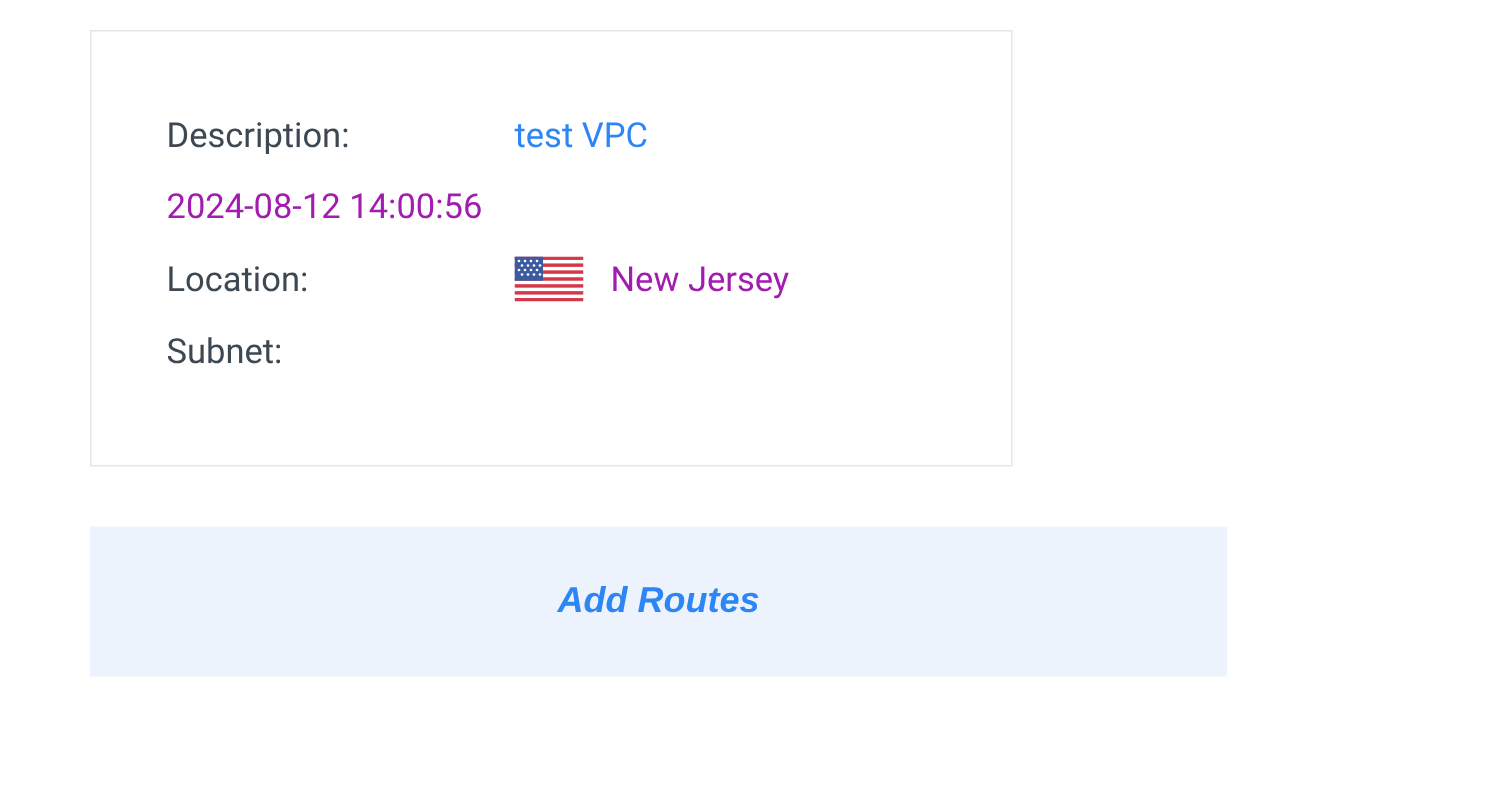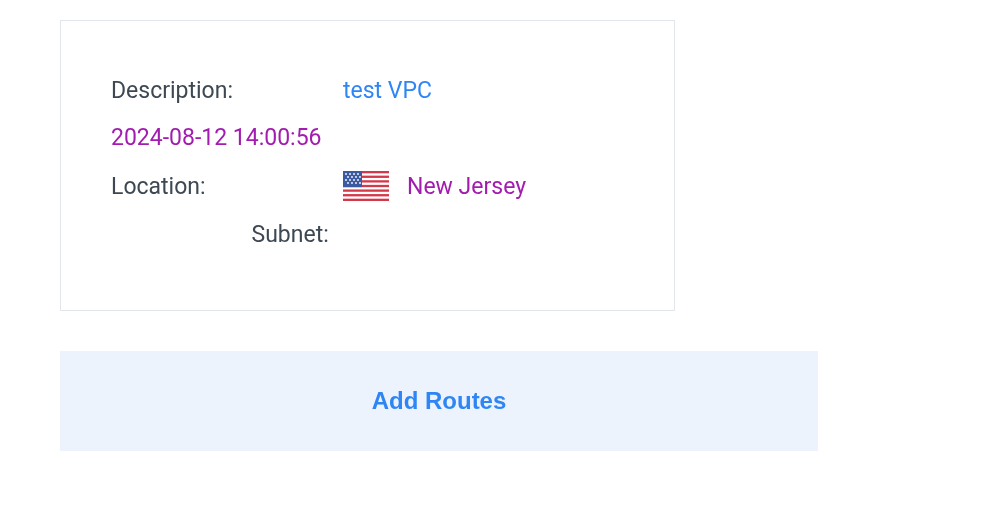--- a/index.html
+++ b/index.html
@@ -23,21 +23,20 @@
     }
     .info-row {
       display: flex;
       align-items: center;
       margin-bottom: 20px;
       font-size: 23px;
       color: #3d4852;
     }
     .info-row:last-child {
       margin-bottom: 0;
-      flex-direction: column;
     }
     .info-label {
       color: #3d4852;
       width: 232px;
       flex-shrink: 0;
     }
     .info-value {
       color: #a21caf;
     }
     .info-value.link {
@@ -58,20 +57,21 @@
     .add-routes-button {
       width: 758px;
       background: #edf3fc;
       color: #2e86f5;
       font-size: 24px;
       font-weight: 600;
       text-align: center;
       padding: 36px 0;
       cursor: pointer;
       border: none;
+      font-style: italic;
     }
   </style>
 </head>
 <body>
 
 
 
 <div class="info-card">
   <div class="info-row">
     <span class="info-label">Description:</span>

